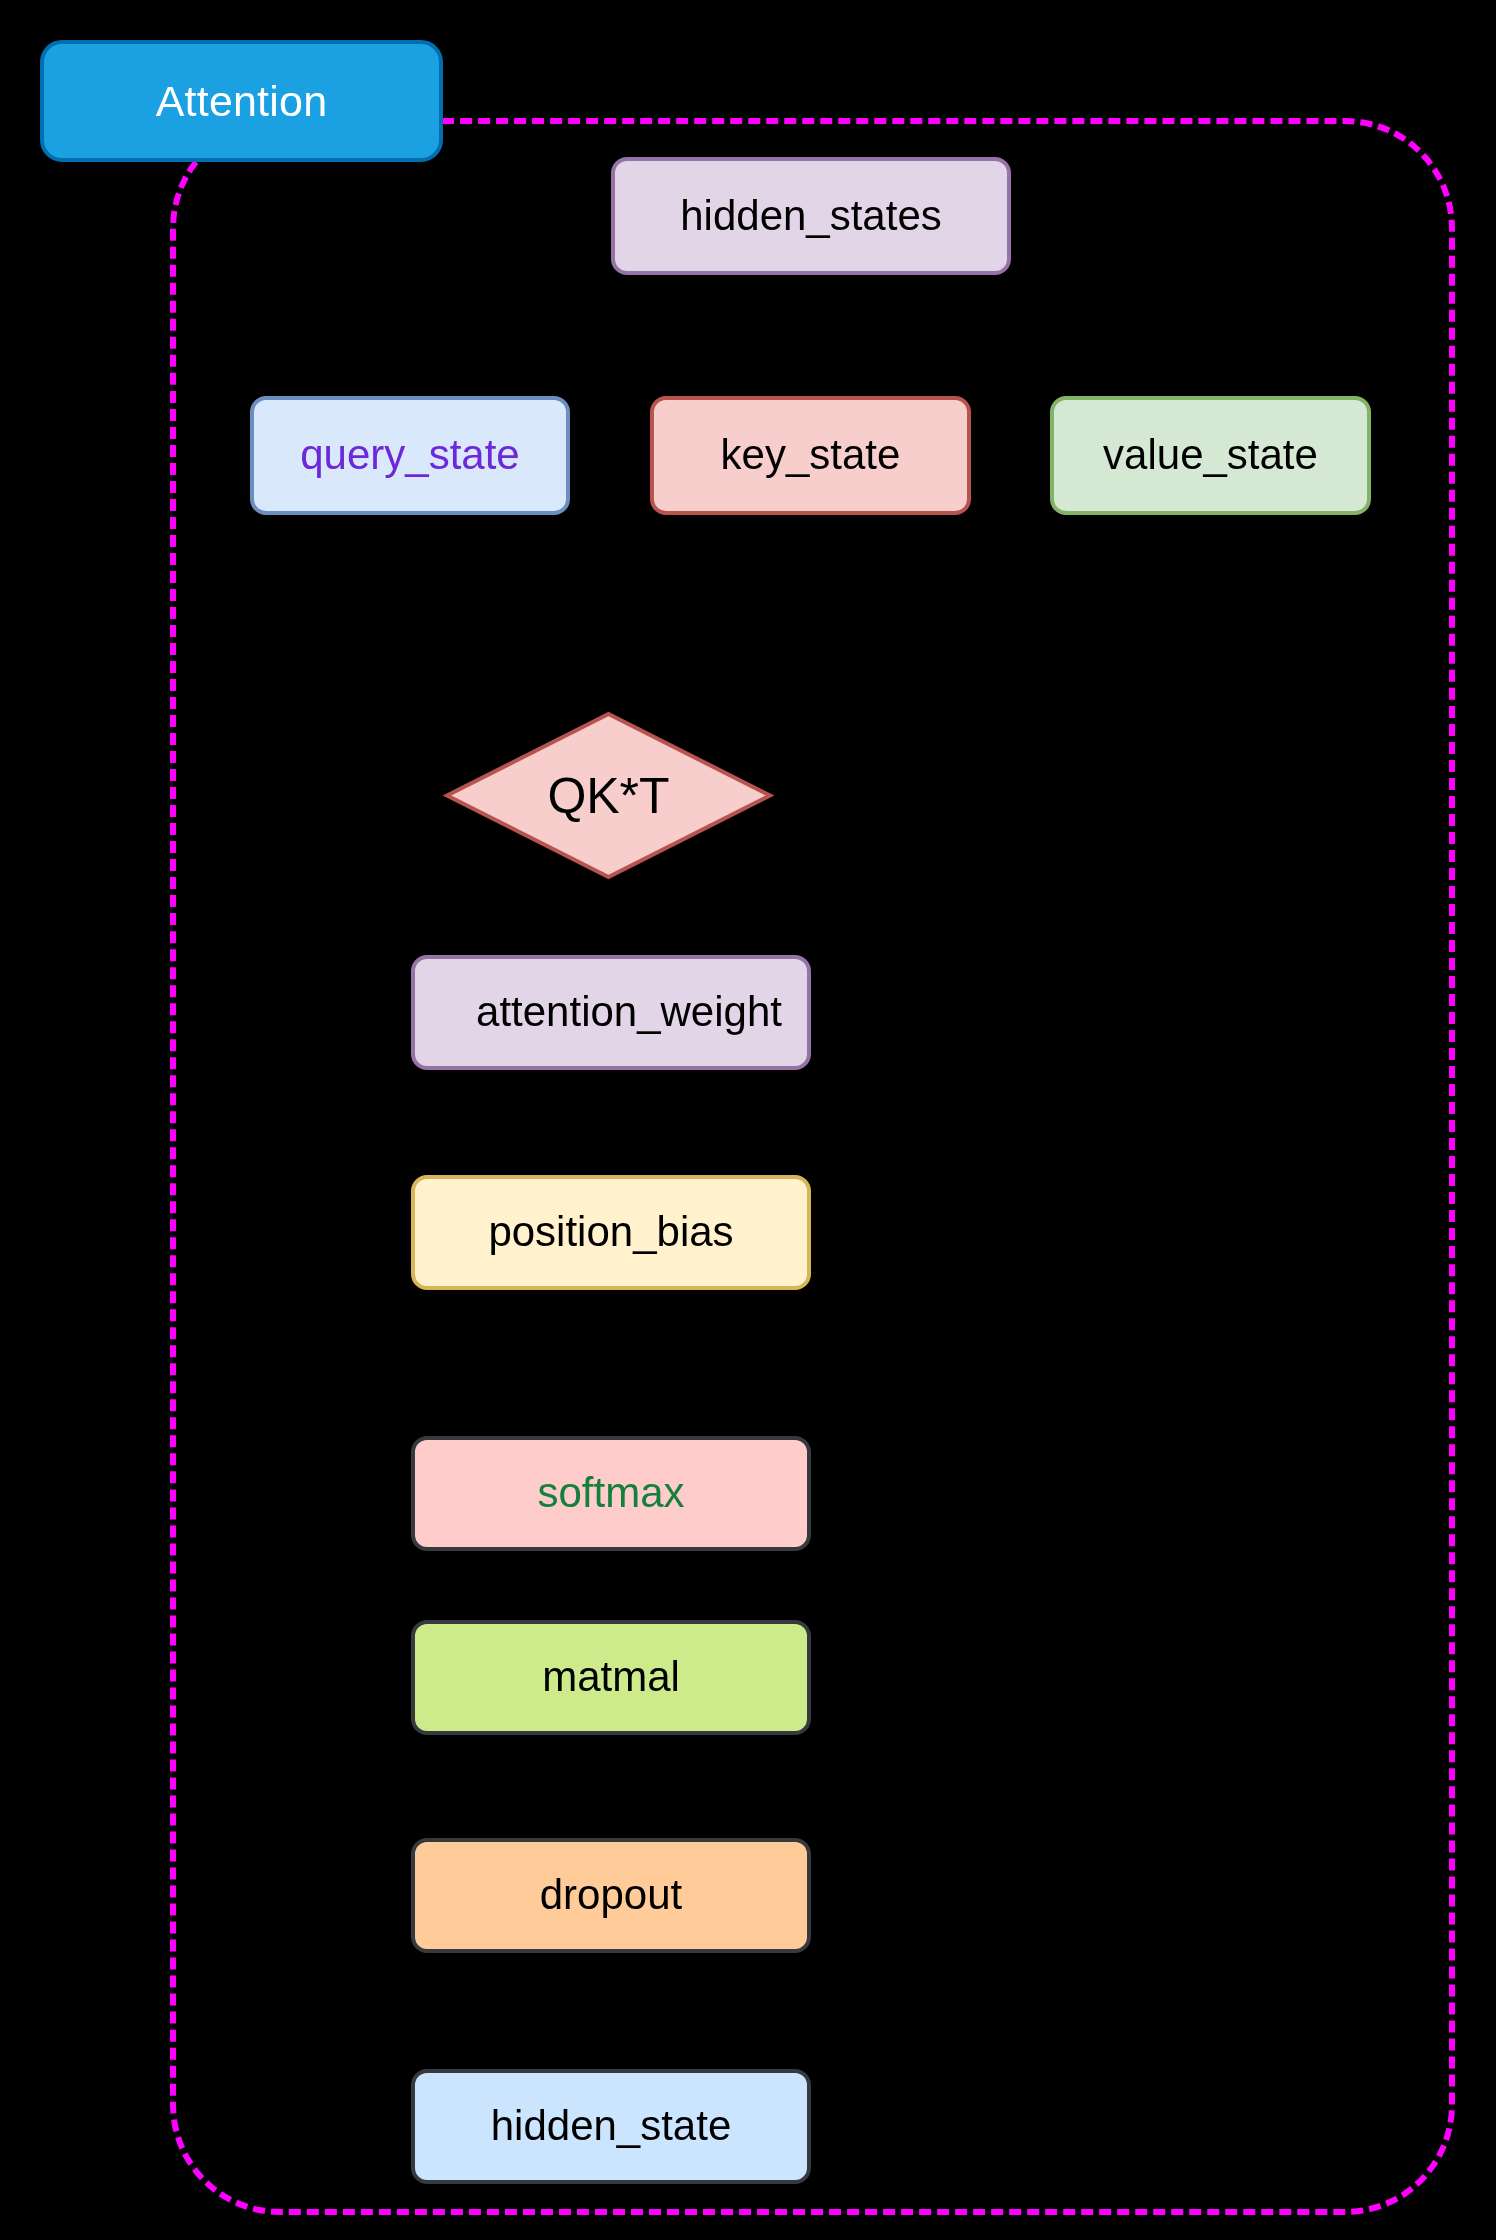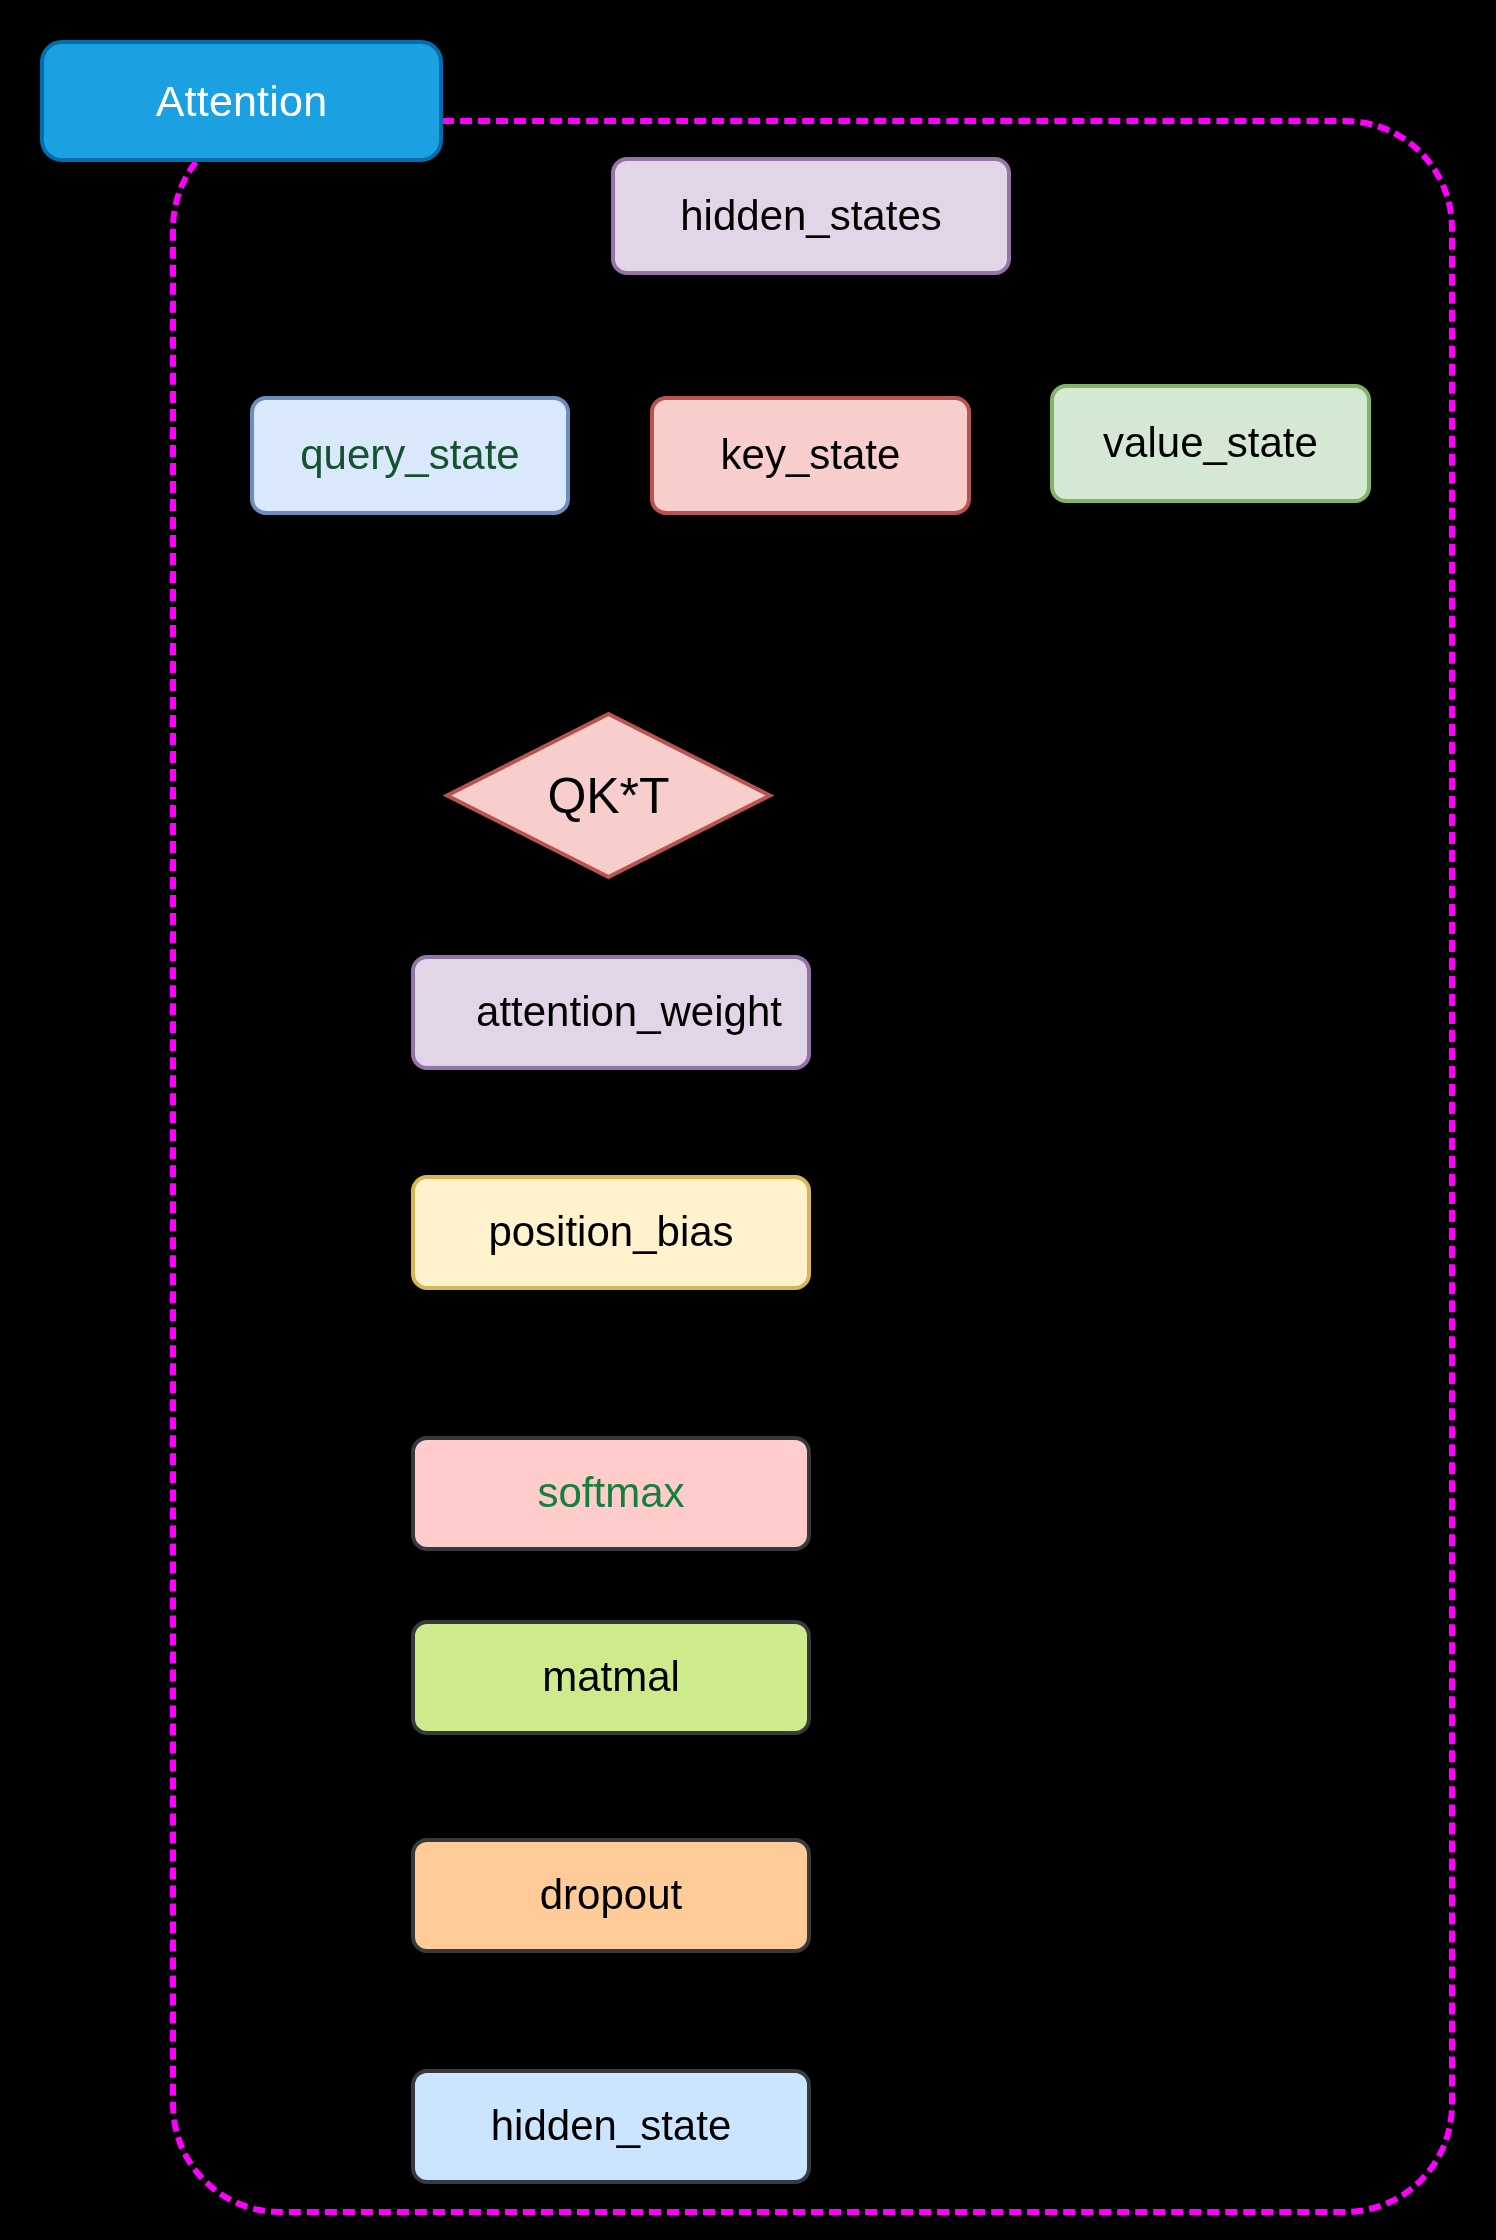--- a/index.html
+++ b/index.html
@@ -106,27 +106,27 @@
 <div id="canvas">
 
   <div class="subgraph-container"></div>
 
   <div class="subgraph-title">Attention</div>
 
   <div id="node-layer">
       <div class="node" style="left: 611px; top: 157px; width: 400px; height: 118px; background: rgb(225, 213, 231); border-color: rgb(150, 115, 166); color: rgb(0, 0, 0); justify-content: center;">
         <span>hidden_states</span>
       </div>
-      <div class="node" style="left: 250px; top: 396px; width: 320px; height: 119px; background: rgb(218, 232, 252); border-color: rgb(108, 142, 191); color: #14532d;">
+      <div class="node" style="left: 250px; top: 396px; width: 320px; height: 119px; background: rgb(218, 232, 252); border-color: rgb(108, 142, 191); color: #6d28d9;">
         <span>query_state</span>
       </div>
       <div class="node" style="left: 650px; top: 396px; width: 321px; height: 119px; background: rgb(248, 206, 204); border-color: rgb(184, 84, 80); color: rgb(0, 0, 0);">
         <span>key_state</span>
       </div>
-      <div class="node" style="left: 1050px; top: 384px; width: 321px; height: 119px; background: rgb(213, 232, 212); border-color: rgb(130, 179, 102); color: rgb(0, 0, 0);">
+      <div class="node" style="left: 1050px; top: 396px; width: 321px; height: 119px; background: rgb(213, 232, 212); border-color: rgb(130, 179, 102); color: rgb(0, 0, 0);">
         <span>value_state</span>
       </div>
       <div class="diamond-wrap" style="left: 447px; top: 714px; width: 323px; height: 163px;">
         <svg width="323" height="163" viewBox="0 0 323 163">
           <polygon points="0,81.5 161.5,0 323,81.5 161.5,163" fill="#f8cecc" stroke="#b85450" stroke-width="4" stroke-linejoin="miter"></polygon>
         </svg>
         <div class="diamond-label" style="color: rgb(0, 0, 0);">QK*T</div>
       </div>
       <div class="node" style="left: 411px; top: 955px; width: 400px; height: 115px; background: rgb(225, 213, 231); border-color: rgb(150, 115, 166); color: rgb(0, 0, 0); padding-left: 36px;">
         <span>attention_weight</span>

